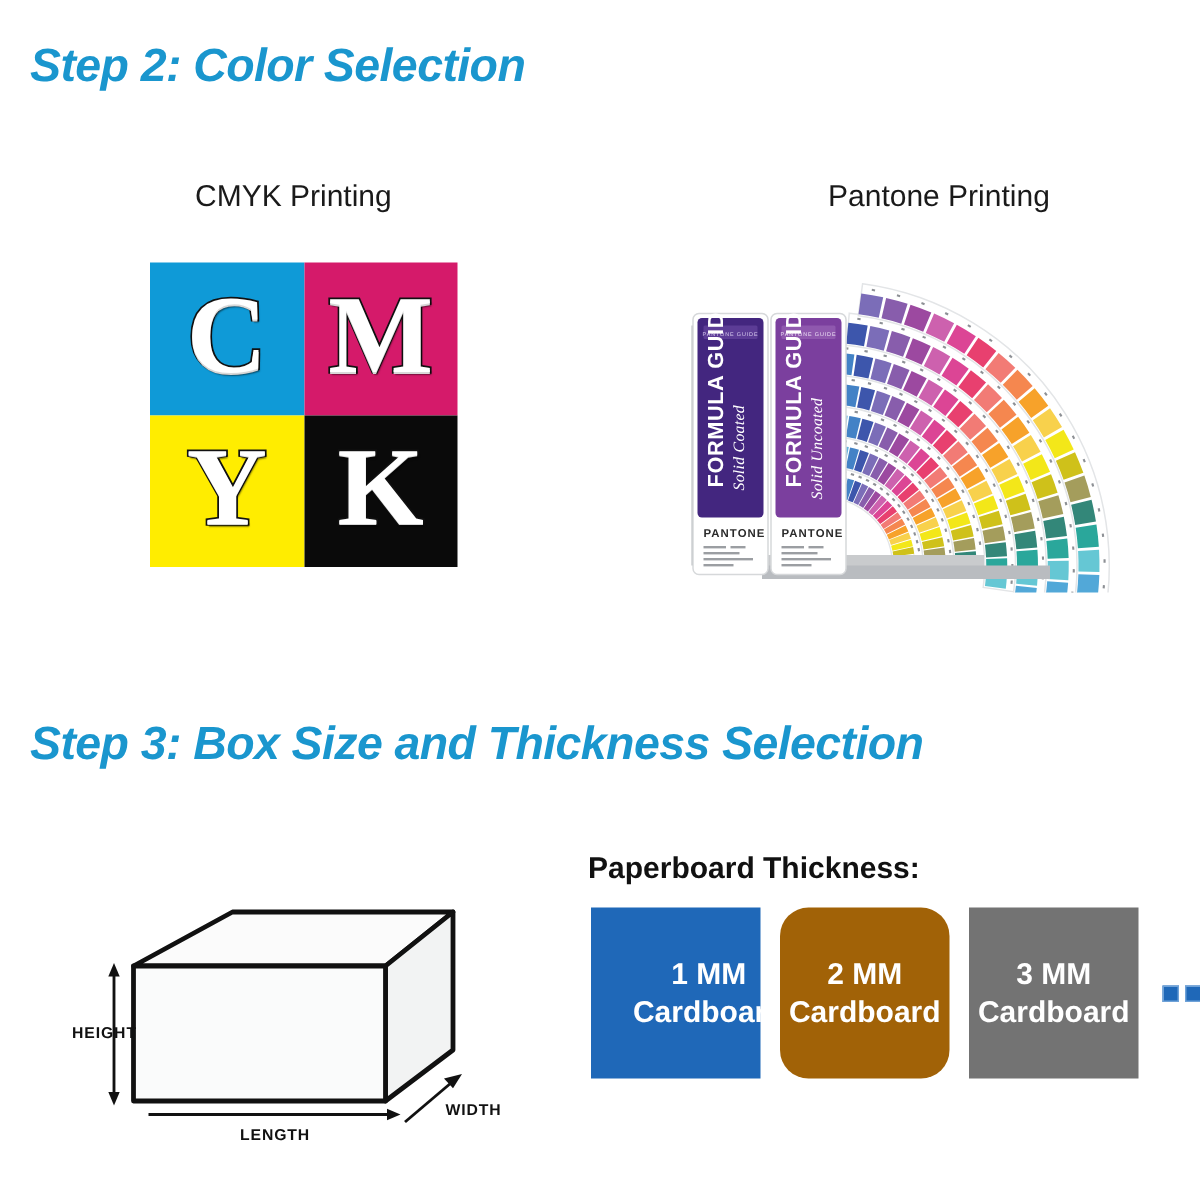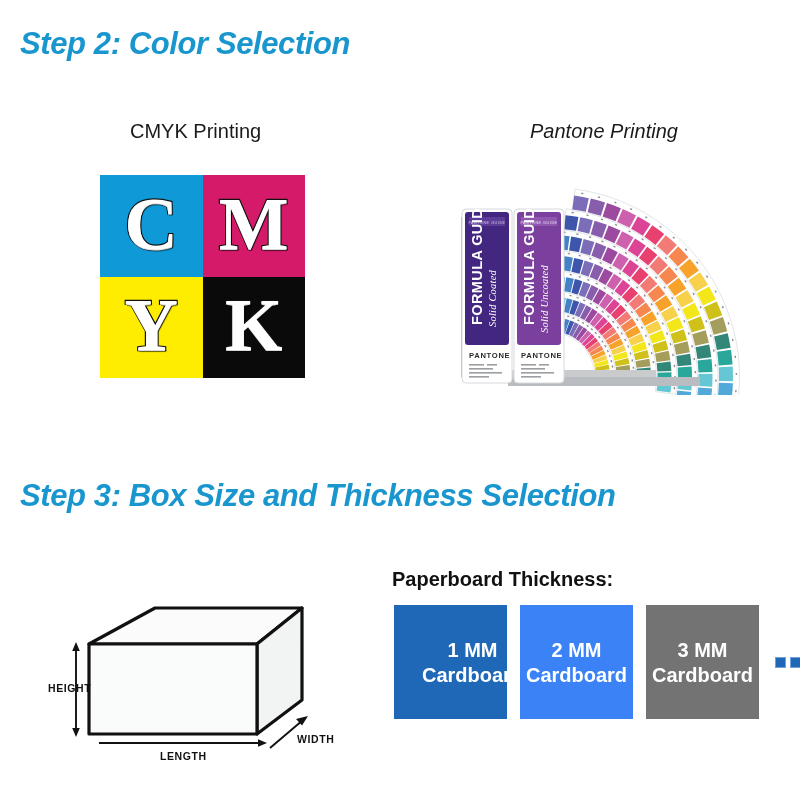--- a/index.html
+++ b/index.html
@@ -23,21 +23,21 @@
   #step2-heading{left:20px;top:26px;font-size:31px;}
   #step3-heading{left:20px;top:478px;font-size:31px;}
 
   
   .sub-heading{
     position:absolute;
     font-size:20px;color:#1a1a1a;
     white-space:nowrap;font-weight:400;
   }
   #cmyk-title{left:130px;top:120px;}
-  #pantone-title{left:530px;top:120px;font-style:italic;}
+  #pantone-title{left:552px;top:120px;}
 
   
   #cmyk-block{
     position:absolute;left:100px;top:175px;
     width:205px;height:203px;
     display:grid;
     grid-template-columns:1fr 1fr;
     grid-template-rows:1fr 1fr;
   }
   .cmyk-cell{
@@ -496,21 +496,21 @@
 
   <div id="thickness-title">Paperboard Thickness:</div>
 
   <div id="thickness-row">
 
     <div class="thickness-card" style="background: rgb(31, 104, 184); padding-left: 44px;">
       <span class="mm">1 MM</span>
       <span class="material">Cardboard</span>
     </div>
 
-    <div class="thickness-card" style="background: #3b82f6;">
+    <div class="thickness-card" style="background: #a16207; border-radius: 19px;">
       <span class="mm">2 MM</span>
       <span class="material">Cardboard</span>
     </div>
 
     <div class="thickness-card" style="background: #737373; justify-content: center;">
       <span class="mm">3 MM</span>
       <span class="material">Cardboard</span>
     </div>
 
     <div id="ellipsis-dots">

